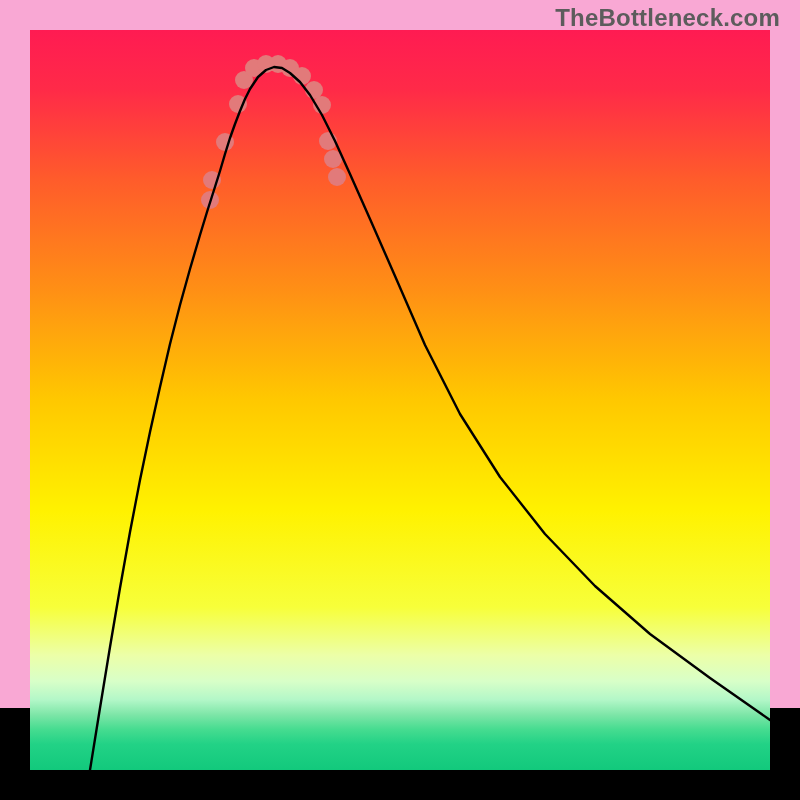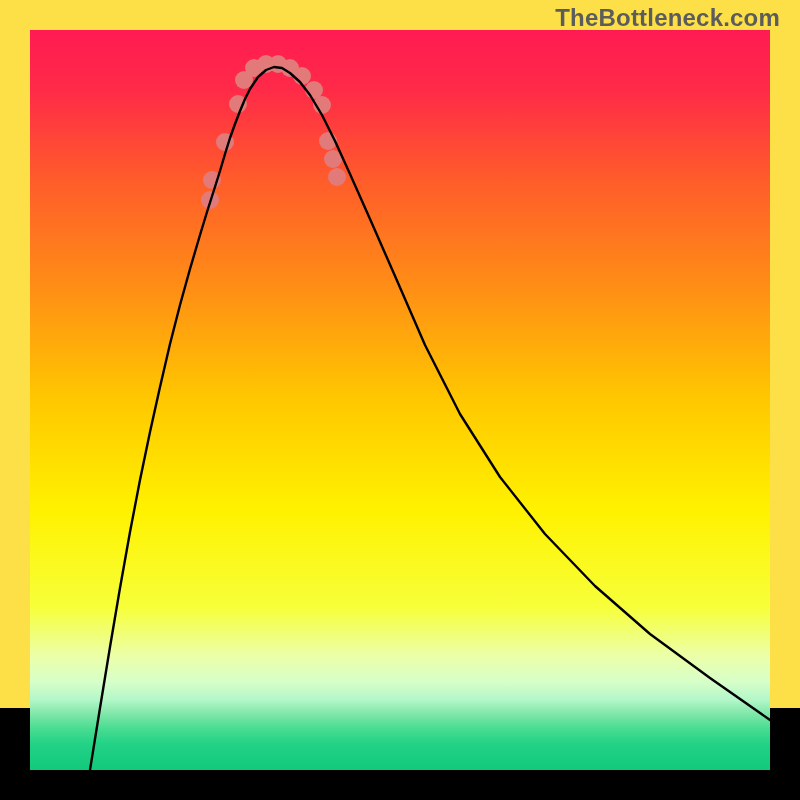--- a/index.html
+++ b/index.html
@@ -9,21 +9,21 @@
     height: 800px;
     background: #000;
     overflow: hidden;
   }
   .frame {
     position: absolute;
     left: 0;
     top: 0;
     width: 800px;
     height: 708px;
-    background: #fde047;
+    background: #f9a8d4;
   }
   .plot {
     position: absolute;
     left: 30px;
     top: 30px;
     width: 740px;
     height: 740px;
     overflow: hidden;
   }
   .gradient-bg {

